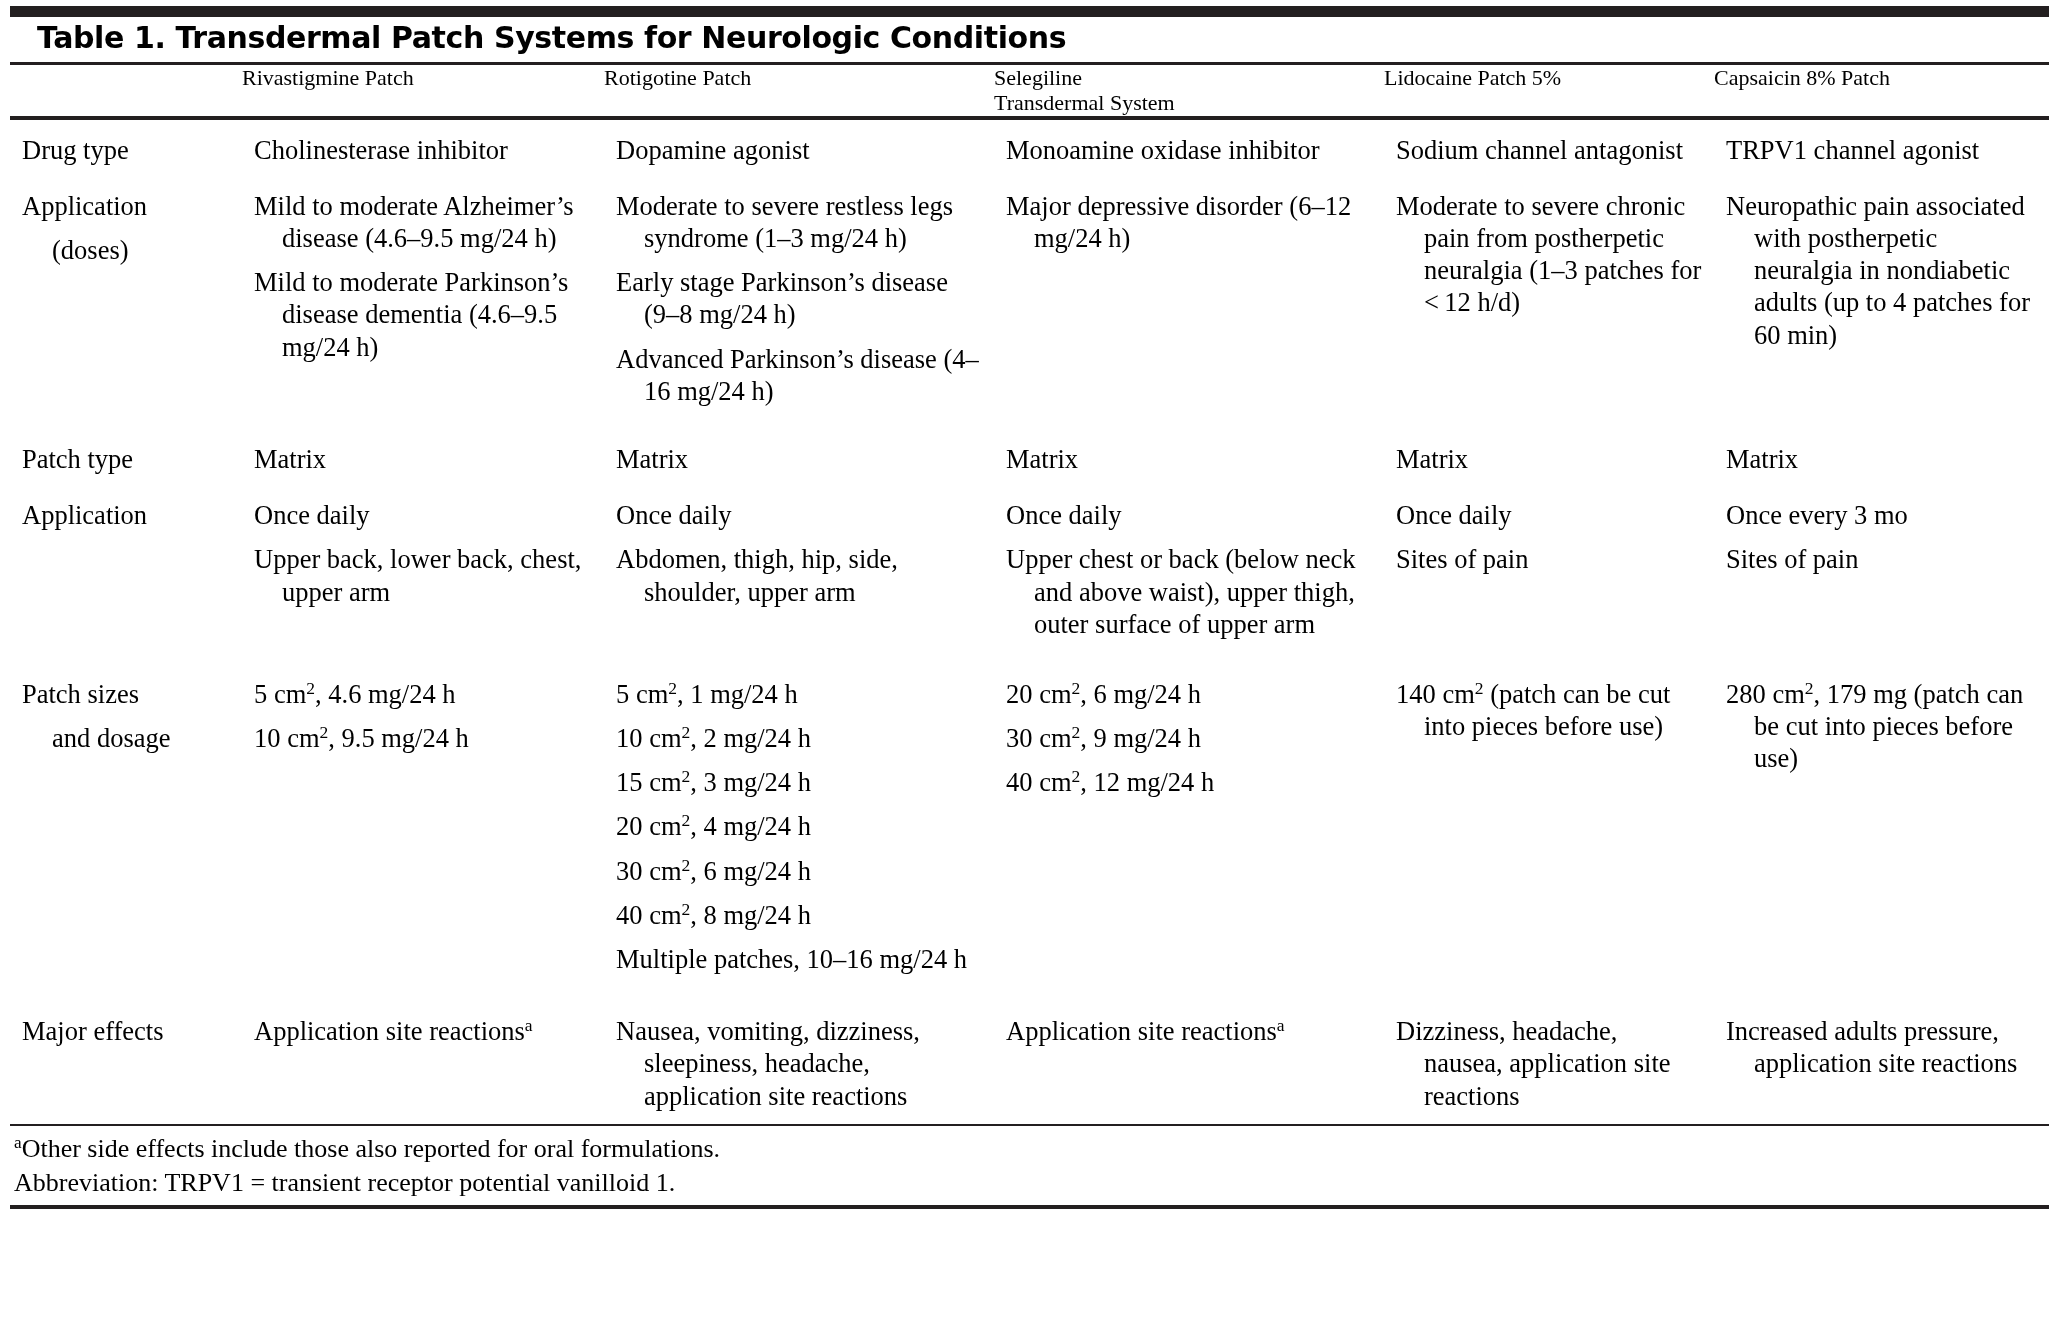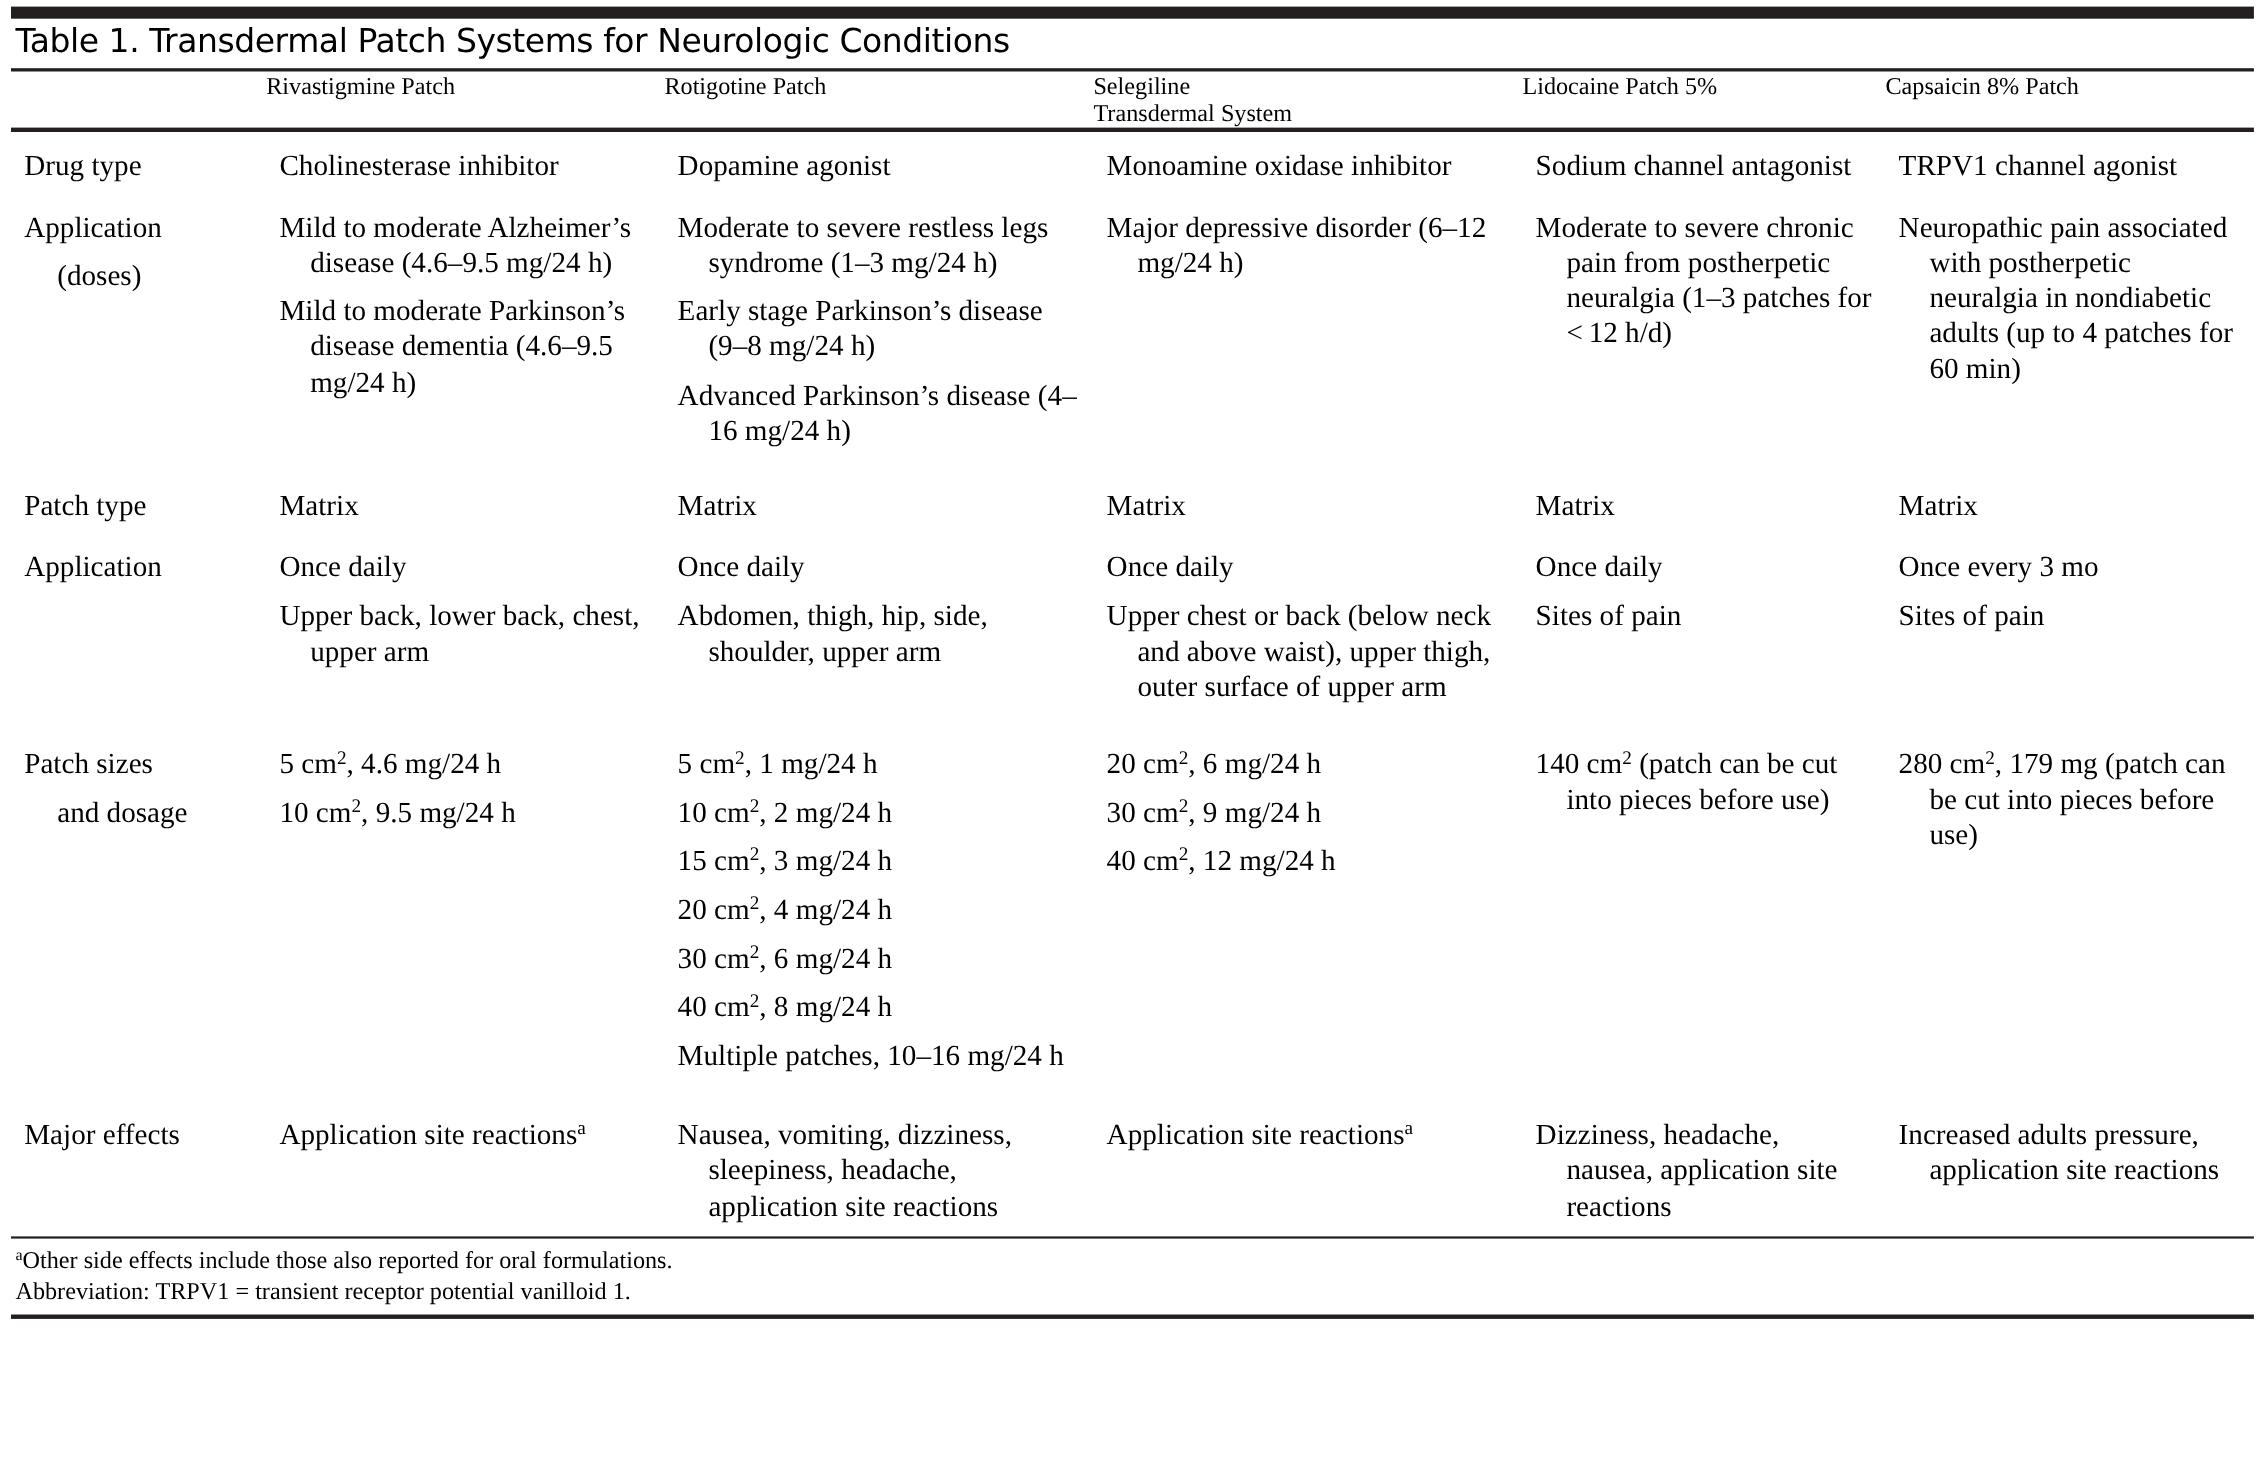--- a/index.html
+++ b/index.html
@@ -41,26 +41,27 @@
   }
   .rule-bottom {
     height: 4px;
     background: #231f20;
     margin: 0;
   }
 
   
   .table-title {
     font-family: "DejaVu Sans", "Liberation Sans", sans-serif;
-    font-weight: normal;
+    font-weight: bold;
     font-size: 30px;
     letter-spacing: -0.4px;
     padding: 4px 0 7px 4px;
     line-height: 1.12;
     white-space: nowrap;
+    margin-left: 23px;
   }
 
   
   table.main {
     width: 100%;
     border-collapse: collapse;
     table-layout: fixed;
     font-size: 26.5px;
     line-height: 1.215;
   }
@@ -104,21 +105,21 @@
   .spacer-row td { height: 0; }
 
   sup {
     font-size: 0.66em;
     vertical-align: 0.5em;
     line-height: 0;
   }
 
   
   .footnotes {
-    font-size: 22px;
+    font-size: 26px;
     line-height: 1.30;
     padding: 6px 0 6px 4px;
   }
   .footnotes div { white-space: nowrap; }
 </style>
 </head>
 <body>
 
 <div class="table-wrap">
 

